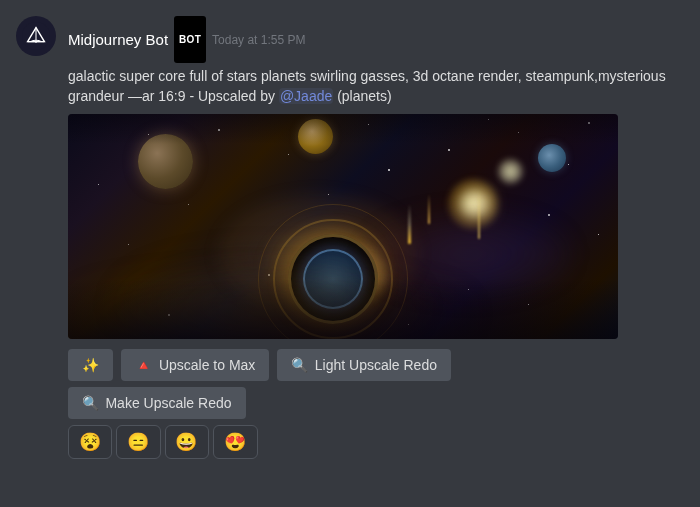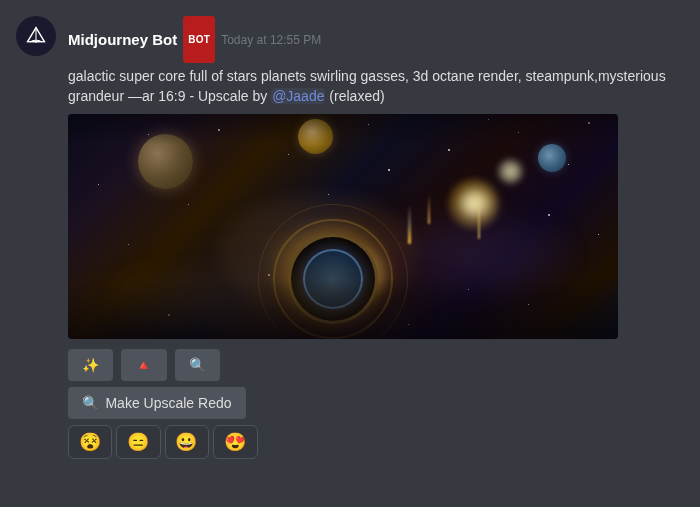--- a/index.html
+++ b/index.html
@@ -36,25 +36,25 @@
       min-width: 0;
     }
     .message-header {
       display: flex;
       align-items: center;
       gap: 6px;
       margin-bottom: 4px;
     }
     .bot-name {
       font-size: 15px;
-      font-weight: 700;
+      font-weight: 400;
       color: #ffffff;
     }
     .bot-badge {
-      background: #b91c1c;
+      background: #000000;
       color: #ffffff;
       font-size: 10px;
       font-weight: 700;
       padding: 18px 5px;
       border-radius: 3px;
       letter-spacing: 0.3px;
     }
     .timestamp {
       font-size: 12px;
       color: #72767d;
@@ -165,25 +165,25 @@
       <line x1="8" y1="28" x2="32" y2="28" stroke="#ffffff" stroke-width="2"></line>
       <path d="M 12 28 Q 20 24 28 28" fill="none" stroke="#ffffff" stroke-width="1.5"></path>
     </svg>
   </div>
 
   <div class="message-content">
 
     <div class="message-header">
       <span class="bot-name">Midjourney Bot</span>
       <span class="bot-badge">BOT</span>
-      <span class="timestamp">Today at 12:55 PM</span>
+      <span class="timestamp">Today at 1:55 PM</span>
     </div>
 
     <div class="message-text">
-      <span>galactic super core full of stars planets swirling gasses, 3d octane render, steampunk,mysterious grandeur —ar 16:9</span><span> - Upscale by </span><span class="mention">@Jaade</span><span> (relaxed)</span>
+      <span>galactic super core full of stars planets swirling gasses, 3d octane render, steampunk,mysterious grandeur —ar 16:9</span><span> - Upscaled by </span><span class="mention">@Jaade</span><span> (planets)</span>
     </div>
 
     <div class="image-container">
       <div class="image-placeholder">
 
         <div class="star" style="width:1px;height:1px;top:20px;left:80px;opacity:0.9;"></div>
         <div class="star" style="width:2px;height:2px;top:15px;left:150px;opacity:0.8;"></div>
         <div class="star" style="width:1px;height:1px;top:40px;left:220px;opacity:0.7;"></div>
         <div class="star" style="width:1px;height:1px;top:10px;left:300px;opacity:0.9;"></div>
         <div class="star" style="width:2px;height:2px;top:35px;left:380px;opacity:0.8;"></div>
@@ -235,23 +235,25 @@
         <div style="position:absolute;top:0;left:0;right:0;height:30px;background:linear-gradient(rgba(5,3,10,0.5),transparent);"></div>
       </div>
     </div>
 
     <div class="buttons-row">
       <button class="btn">
         <span class="btn-icon">✨</span>
       </button>
       <button class="btn">
         <span class="btn-icon">🔺</span>
+        <span>Upscale to Max</span>
       </button>
       <button class="btn">
         <span class="btn-icon">🔍</span>
+        <span>Light Upscale Redo</span>
       </button>
     </div>
 
     <div class="buttons-row">
       <button class="btn">
         <span class="btn-icon">🔍</span>
         <span>Make Upscale Redo</span>
       </button>
     </div>
 

